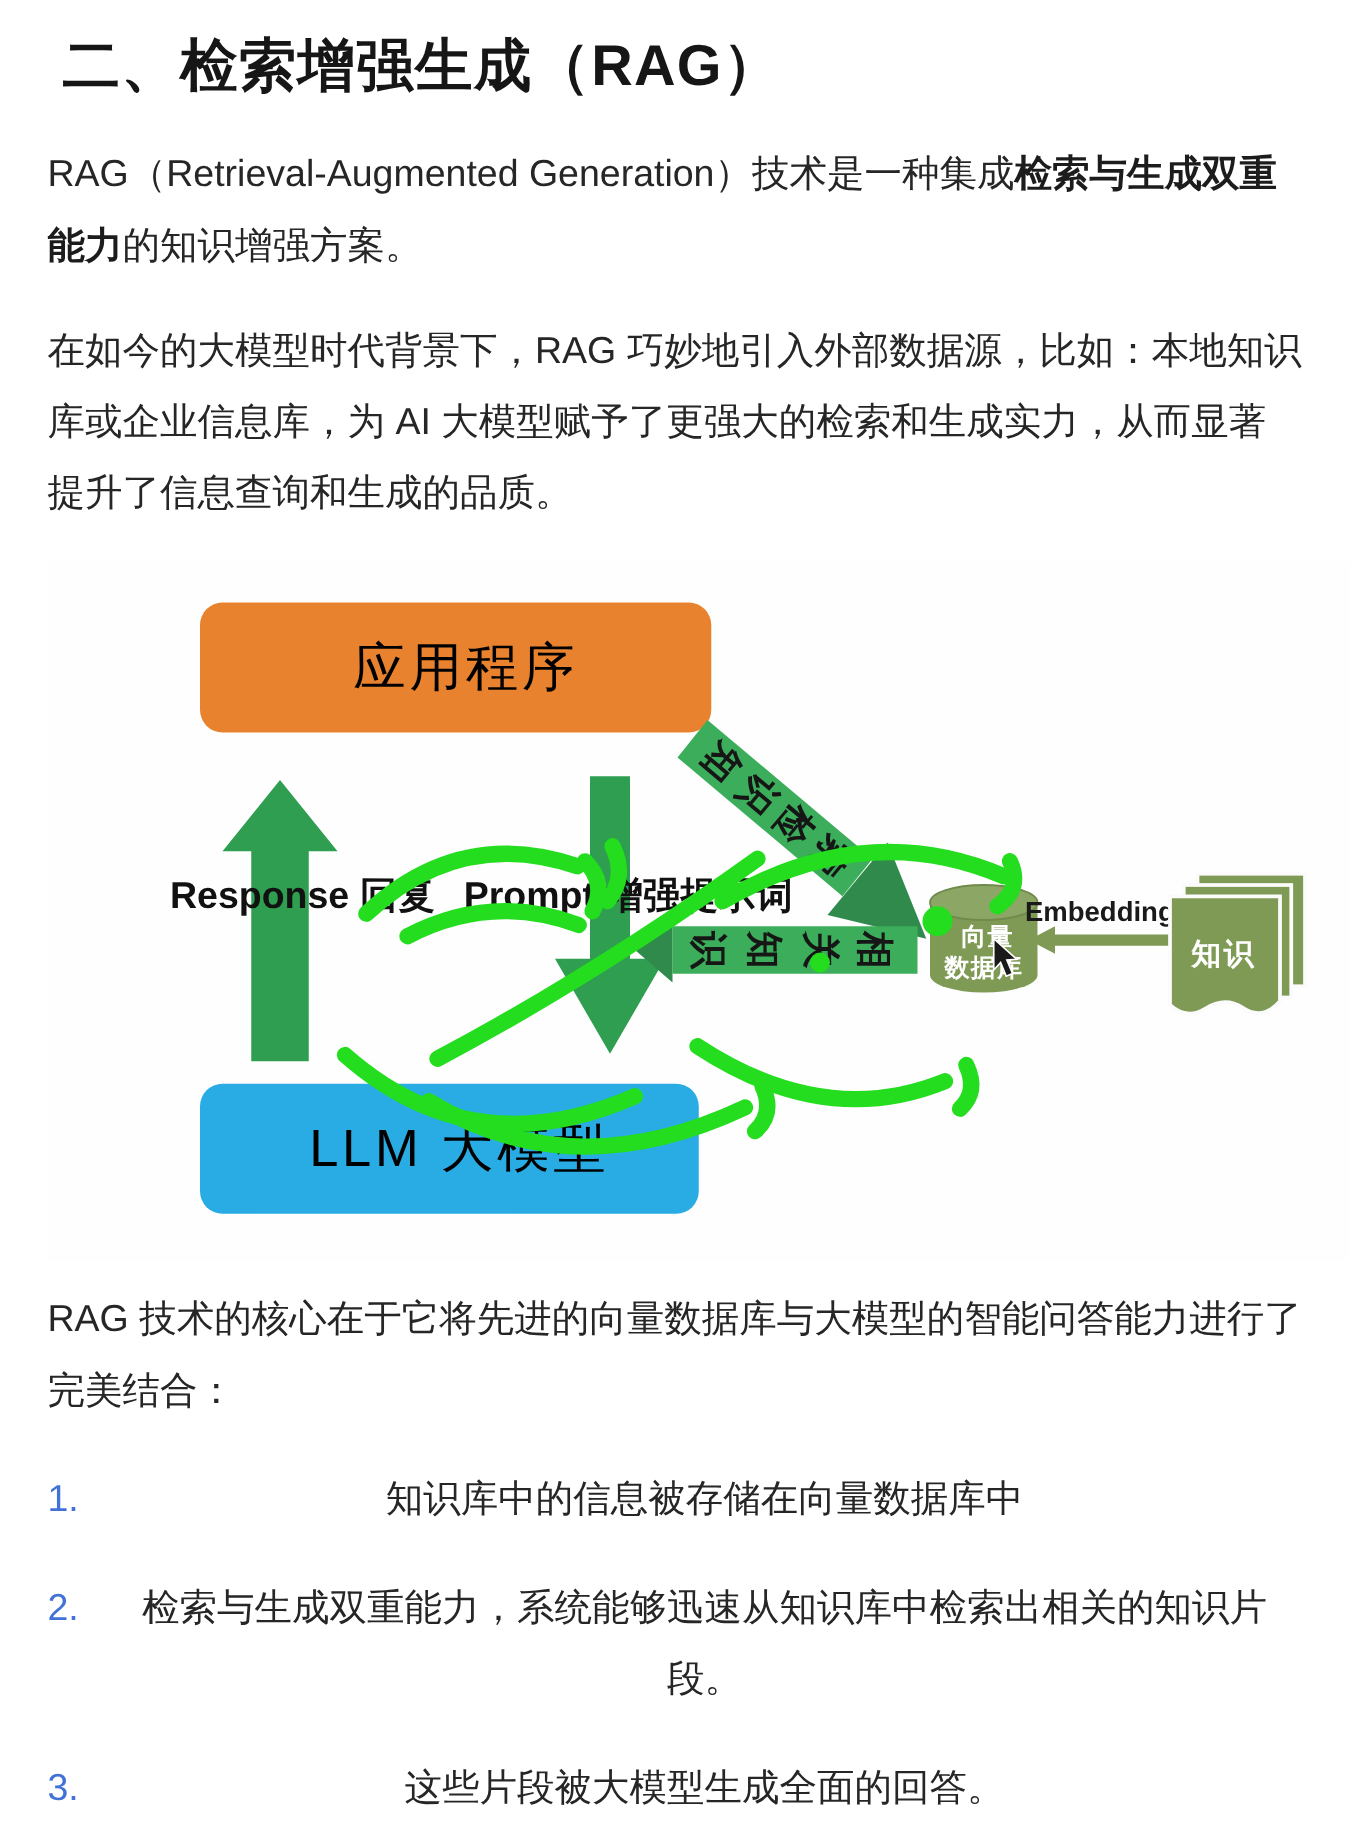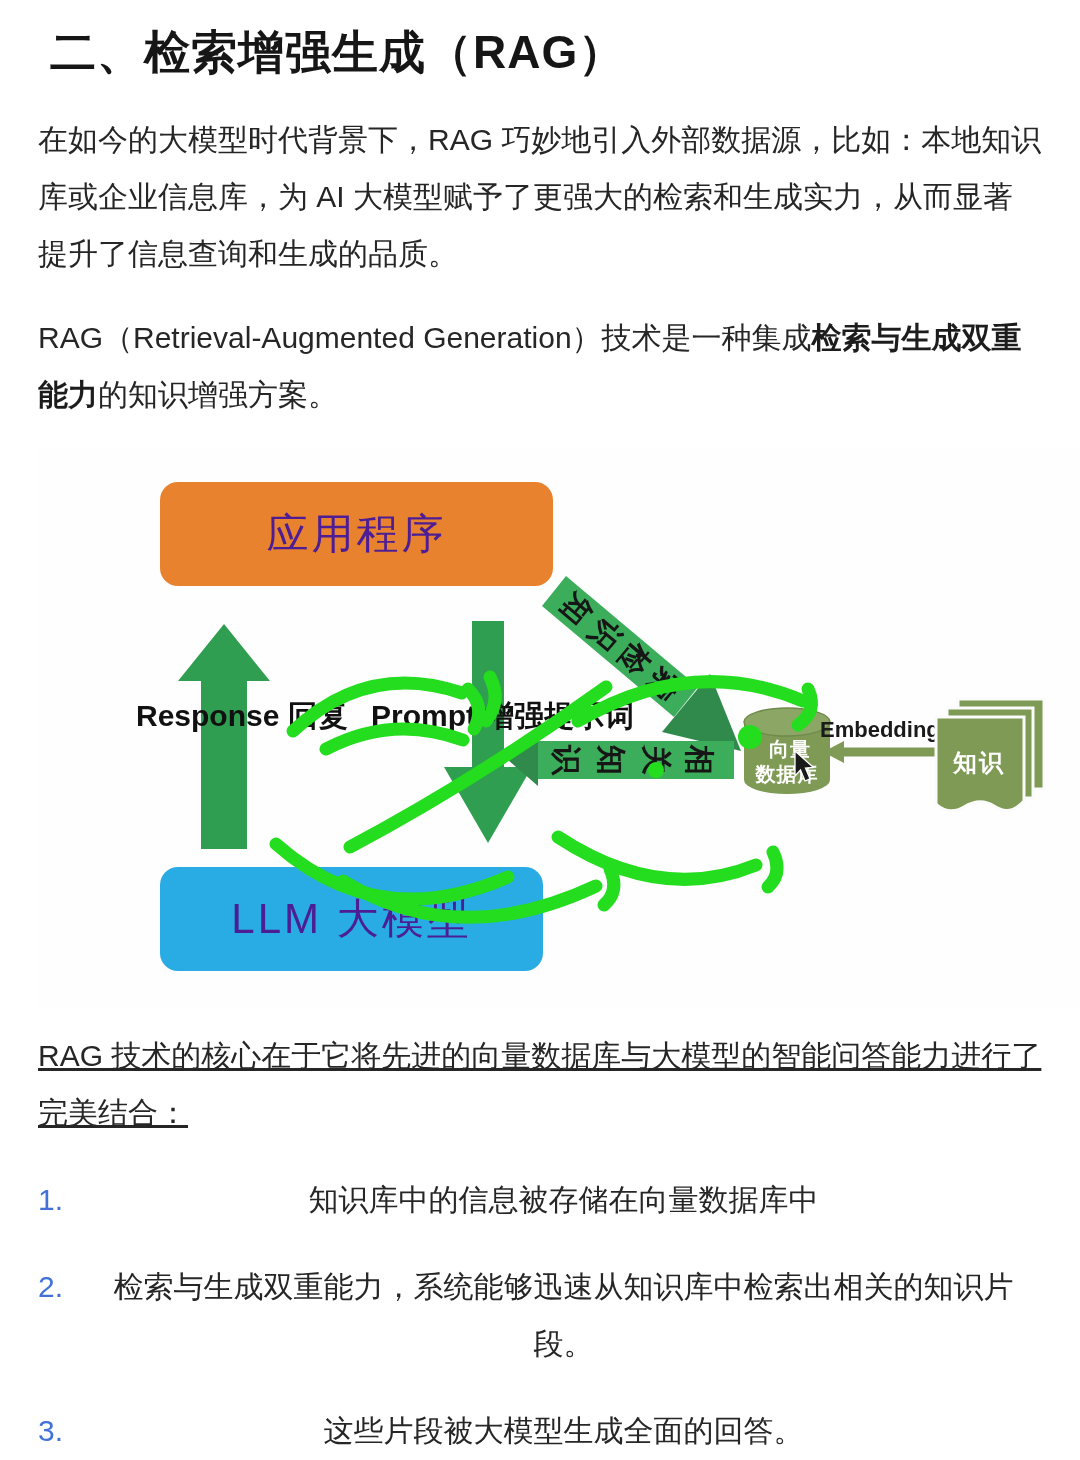--- a/index.html
+++ b/index.html
@@ -32,24 +32,25 @@
   .diagram{
     position:relative;
     width:1080px;height:560px;
     margin-top:26px;
     background:#fefefe;
   }
   .dg-box{
     position:absolute;
     border-radius:18px;
     display:flex;align-items:center;justify-content:center;
-    color:#4c1d95;
+    color:#000000;
     font-size:42px;
     letter-spacing:3px;
     z-index:1;
+    padding-left:16px;
   }
   .app-box{left:122px;top:33px;width:393px;height:104px;background:#E9822E;}
   .llm-box{left:122px;top:418px;width:383px;height:104px;background:#29ACE3;}
   .dg-svg{position:absolute;left:0;top:0;z-index:2;}
   .dg-label{
     position:absolute;
     font-size:30px;font-weight:700;color:#111111;
     z-index:3;white-space:nowrap;
   }
   .response-label{left:98px;top:247px;}
@@ -64,21 +65,21 @@
       -3px  3px 0 #1FD91F, 3px  3px 0 #1FD91F,
        0   -4px 0 #1FD91F, 0    4px 0 #1FD91F,
       -4px  0   0 #1FD91F, 4px  0   0 #1FD91F;
   }
   .band-char{font-size:30px;font-weight:700;fill:#161616;}
   .cyl-text{font-size:20px;font-weight:700;fill:#ffffff;letter-spacing:1px;}
   .doc-text{font-size:24px;font-weight:700;fill:#ffffff;letter-spacing:2px;}
   .emb-text{font-size:22px;font-weight:700;fill:#1a1a1a;}
 
   
-  .core-para{margin-top:18px;text-decoration:underline;}
+  .core-para{margin-top:18px;}
   ol.rag-list{
     list-style:none;
     margin:30px 0 0 0;padding:0;
     font-size:30px;line-height:57px;color:#262626;
   }
   ol.rag-list li{
     display:flex;
     margin-bottom:30px;
     width:1004px;
   }
@@ -88,23 +89,23 @@
   }
   .li-text{flex:1;text-align:center;}
 </style>
 </head>
 <body>
 
 <div class="content">
 
   <h1 class="page-title">二、检索增强生成（RAG）</h1>
 
+  <p class="para"><span>RAG（Retrieval-Augmented Generation）技术是一种集成</span><b>检索与生成双重能力</b><span>的知识增强方案。</span></p>
+
   <p class="para">在如今的大模型时代背景下，RAG 巧妙地引入外部数据源，比如：本地知识库或企业信息库，为 AI 大模型赋予了更强大的检索和生成实力，从而显著提升了信息查询和生成的品质。</p>
-
-  <p class="para"><span>RAG（Retrieval-Augmented Generation）技术是一种集成</span><b>检索与生成双重能力</b><span>的知识增强方案。</span></p>
 
   <div class="diagram">
 
     <div class="dg-box app-box">应用程序</div>
     <div class="dg-box llm-box">LLM 大模型</div>
 
     <svg class="dg-svg" width="1080" height="560" viewBox="0 0 1080 560">
 
       <polygon points="186,175 232,232 209,232 209,400 163,400 163,232 140,232" fill="#2F9E50"></polygon>
 

